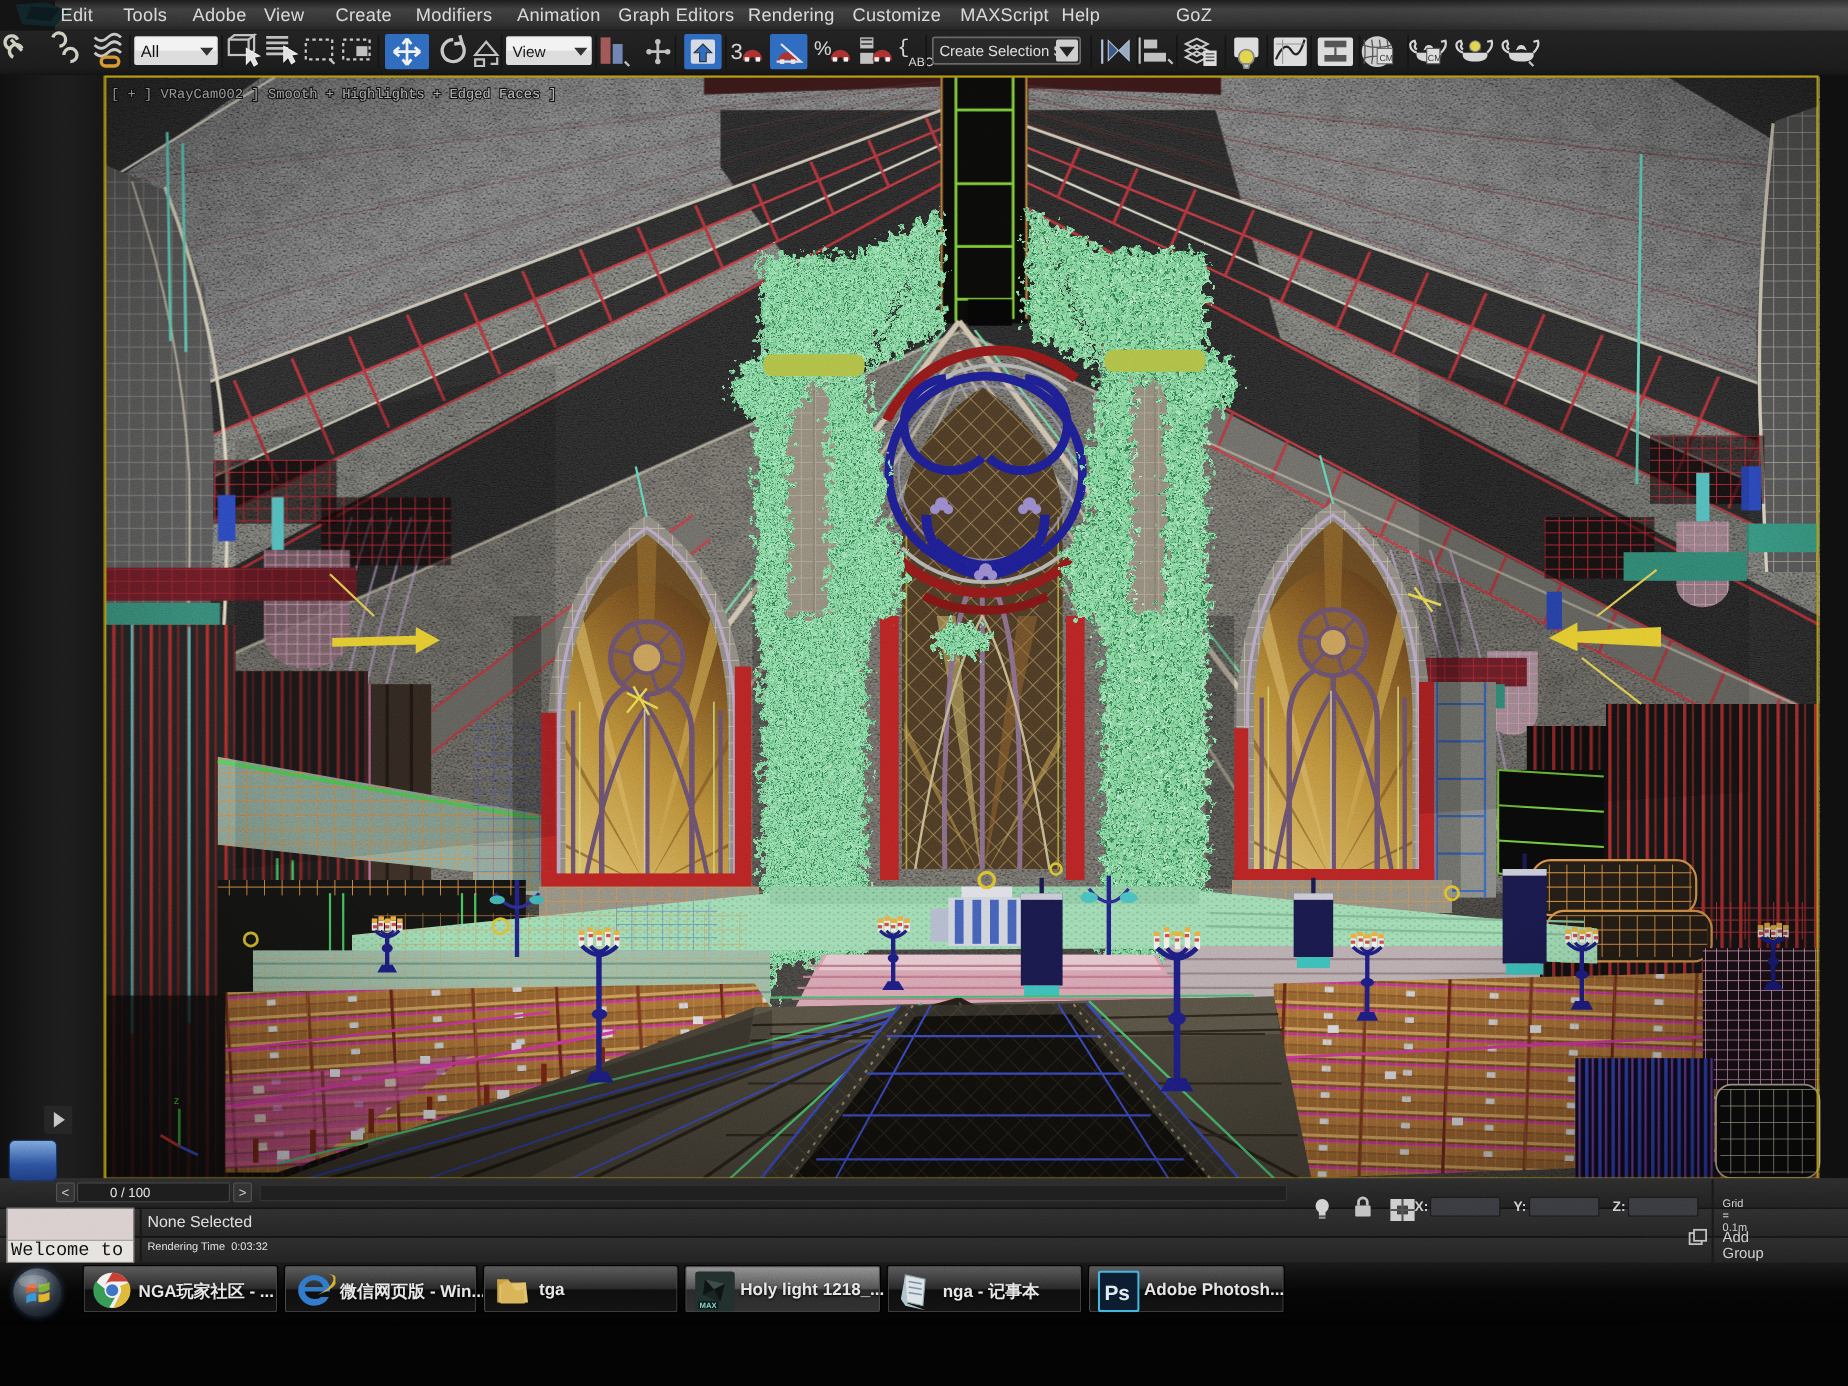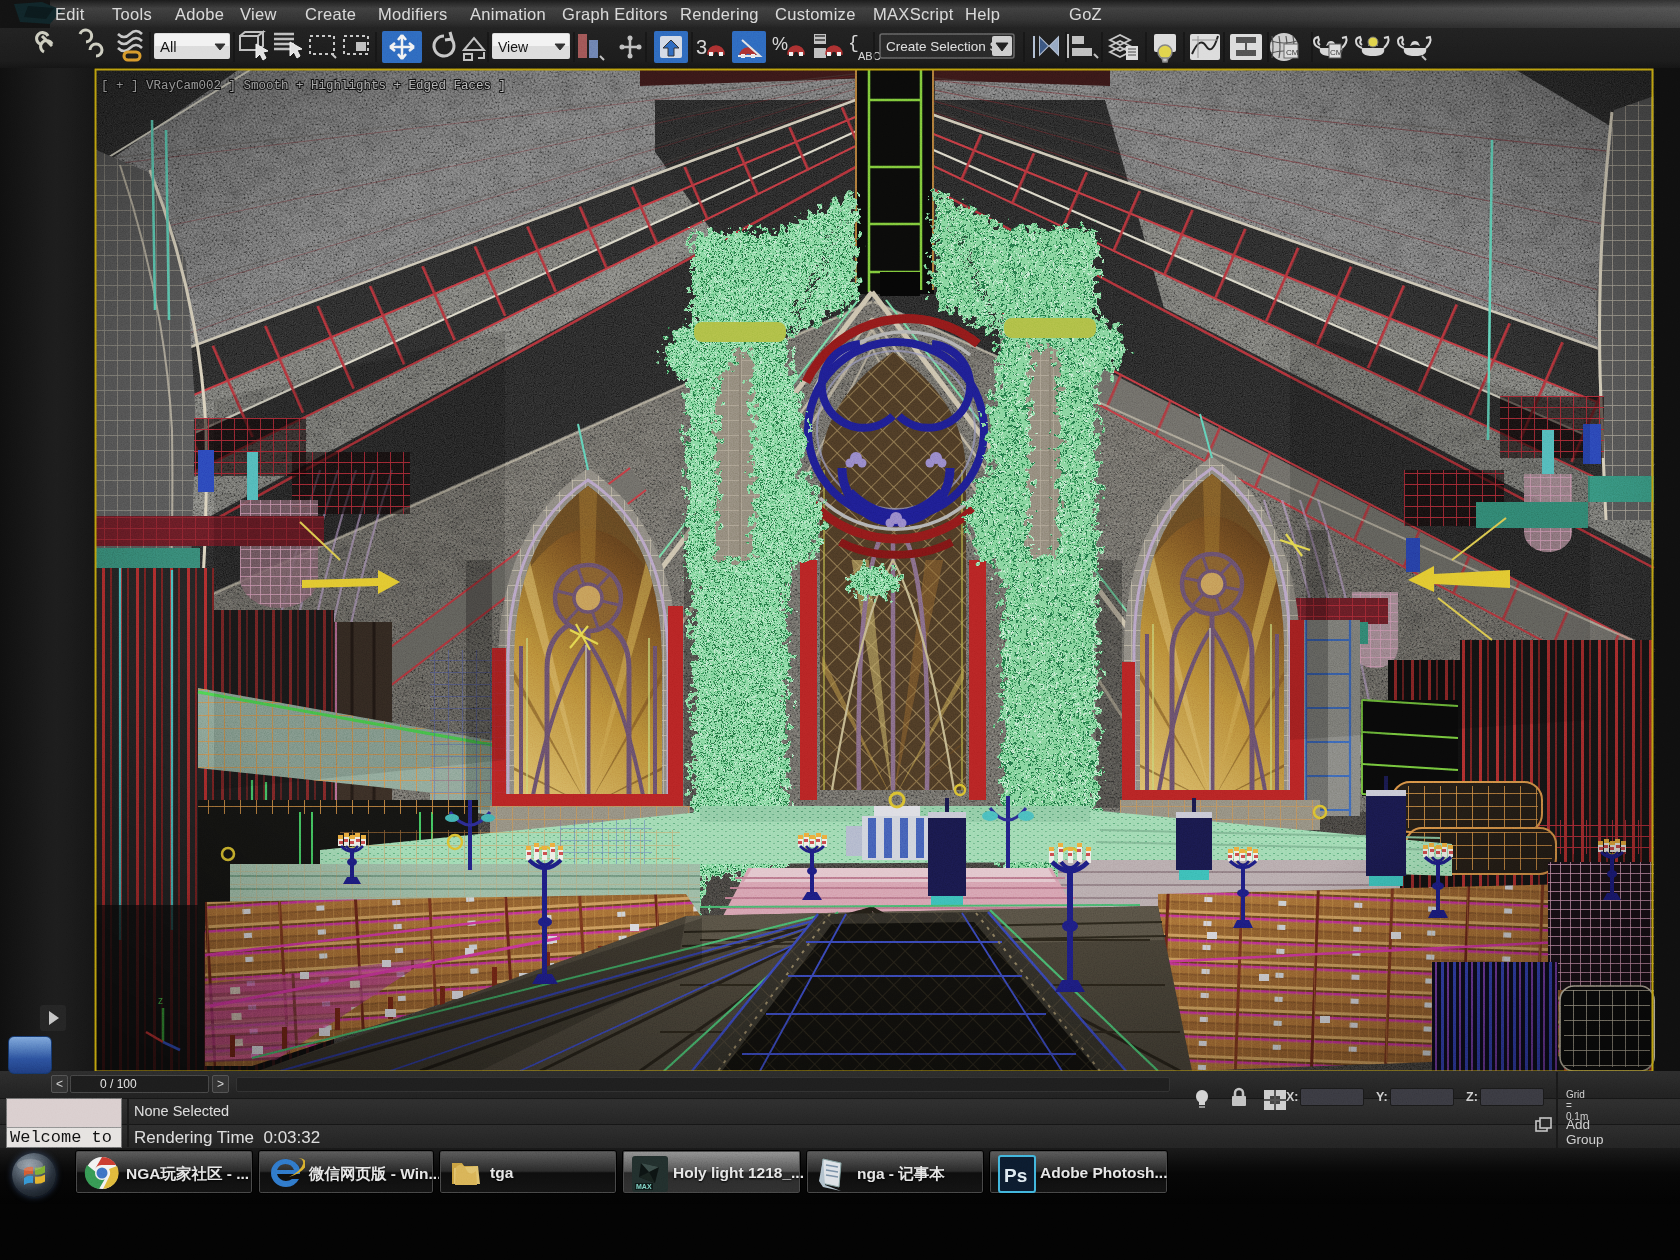--- a/index.html
+++ b/index.html
@@ -4,21 +4,21 @@
 html,body{width:1680px;height:1260px;background:#000;overflow:hidden}
 #page{position:relative;width:1492px;height:1260px;background:#050505;
   font-family:"Liberation Sans",sans-serif;filter:saturate(0.9) brightness(0.95);}
 #menubar{position:absolute;left:0;top:0;width:1680px;height:28px;
   background:linear-gradient(180deg,#1c1c1c 0%,#414141 30%,#353535 70%,#232323 100%);}
 #menubar .sheen{position:absolute;right:0;top:0;width:420px;height:28px;
   background:linear-gradient(90deg,rgba(255,255,255,0) 0%,rgba(255,255,255,0.10) 100%);}
 #menubar span{position:absolute;top:5px;color:#e3e3e3;font-size:16.5px;letter-spacing:0.3px}
 #logo{position:absolute;left:0;top:0;width:50px;height:28px;background:#131313}
 #toolbar{position:absolute;left:0;top:28px;width:1680px;height:40px;
-  background:linear-gradient(180deg,#232323,#1d1d1d 80%,#151515);padding-left:32px;}
+  background:linear-gradient(180deg,#232323,#1d1d1d 80%,#151515);}
 #lbz{position:absolute;left:0;top:68px;width:94px;height:1005px;
   background:linear-gradient(90deg,#101010,#1e1e1e 60%,#161616)}
 #rbz{position:absolute;left:1656px;top:68px;width:24px;height:1005px;background:#101010}
 .row{position:absolute;left:0;width:1680px;background:#282828}
 #row1{top:1071px;height:27px;background:linear-gradient(180deg,#2e2e2e,#222)}
 #row2{top:1098px;height:26px;background:linear-gradient(180deg,#303030,#262626);border-top:1px solid #161616}
 #row3{top:1124px;height:24px;background:linear-gradient(180deg,#2e2e2e,#242424);border-top:1px solid #161616}
 #taskbar{position:absolute;left:0;top:1148px;width:1680px;height:56px;
   background:linear-gradient(180deg,#1a1a1a,#060606 45%,#020202)}
 #below{position:absolute;left:0;top:1204px;width:1680px;height:56px;background:#030303}
@@ -954,21 +954,21 @@
 <div id="row1" class="row"></div>
 <div id="row2" class="row"></div>
 <div id="row3" class="row"></div>
 <div class="btn1" style="left:51px;top:1075px;width:17px;height:18px;line-height:17px">&lt;</div>
 <div style="position:absolute;left:70px;top:1075px;width:139px;height:18px;background:#1e1e1e;border:1px solid #484848;border-radius:2px"></div>
 <div class="sm" style="left:100px;top:1077px;font-size:12px;color:#eee">0 / 100</div>
 <div class="btn1" style="left:212px;top:1075px;width:17px;height:18px;line-height:17px">&gt;</div>
 <div style="position:absolute;left:236px;top:1077px;width:934px;height:15px;background:#202020;border:1px solid #333;border-radius:2px"></div>
 <div style="position:absolute;left:127px;top:1099px;width:2px;height:48px;background:#191919"></div>
 <div class="sm" style="left:134px;top:1103px;font-size:14.5px;color:#e8e8e8">None Selected</div>
-<div class="sm" style="left:134px;top:1128px;font-size:17px;color:#e8e8e8">Rendering Time&nbsp; 0:03:32</div>
+<div class="sm" style="left:134px;top:1128px;font-size:10px;color:#e8e8e8">Rendering Time&nbsp; 0:03:32</div>
 <svg style="position:absolute;left:1192px;top:1086px" width="100" height="26">
  <path d="M10 4 a6 6 0 0 1 6 6 q0 4 -3 6 l0 3 l-6 0 l0 -3 q-3 -2 -3 -6 a6 6 0 0 1 6 -6 z" fill="#ddd"></path>
  <rect x="7" y="20" width="6" height="2" fill="#999"></rect>
  <rect x="40" y="10" width="14" height="10" rx="1" fill="#ccc"></rect>
  <path d="M43 10 v-3 a4 4 0 0 1 8 0 v3" stroke="#ccc" stroke-width="2.5" fill="none"></path>
  <rect x="72" y="4" width="22" height="20" fill="#d8d8d8"></rect>
  <rect x="78" y="10" width="10" height="8" fill="#444"></rect>
  <path d="M83 4 v20 M72 14 h22" stroke="#555" stroke-width="2"></path>
 </svg>
 <div class="sm" style="left:1286px;top:1090px;font-weight:bold">X:</div>

